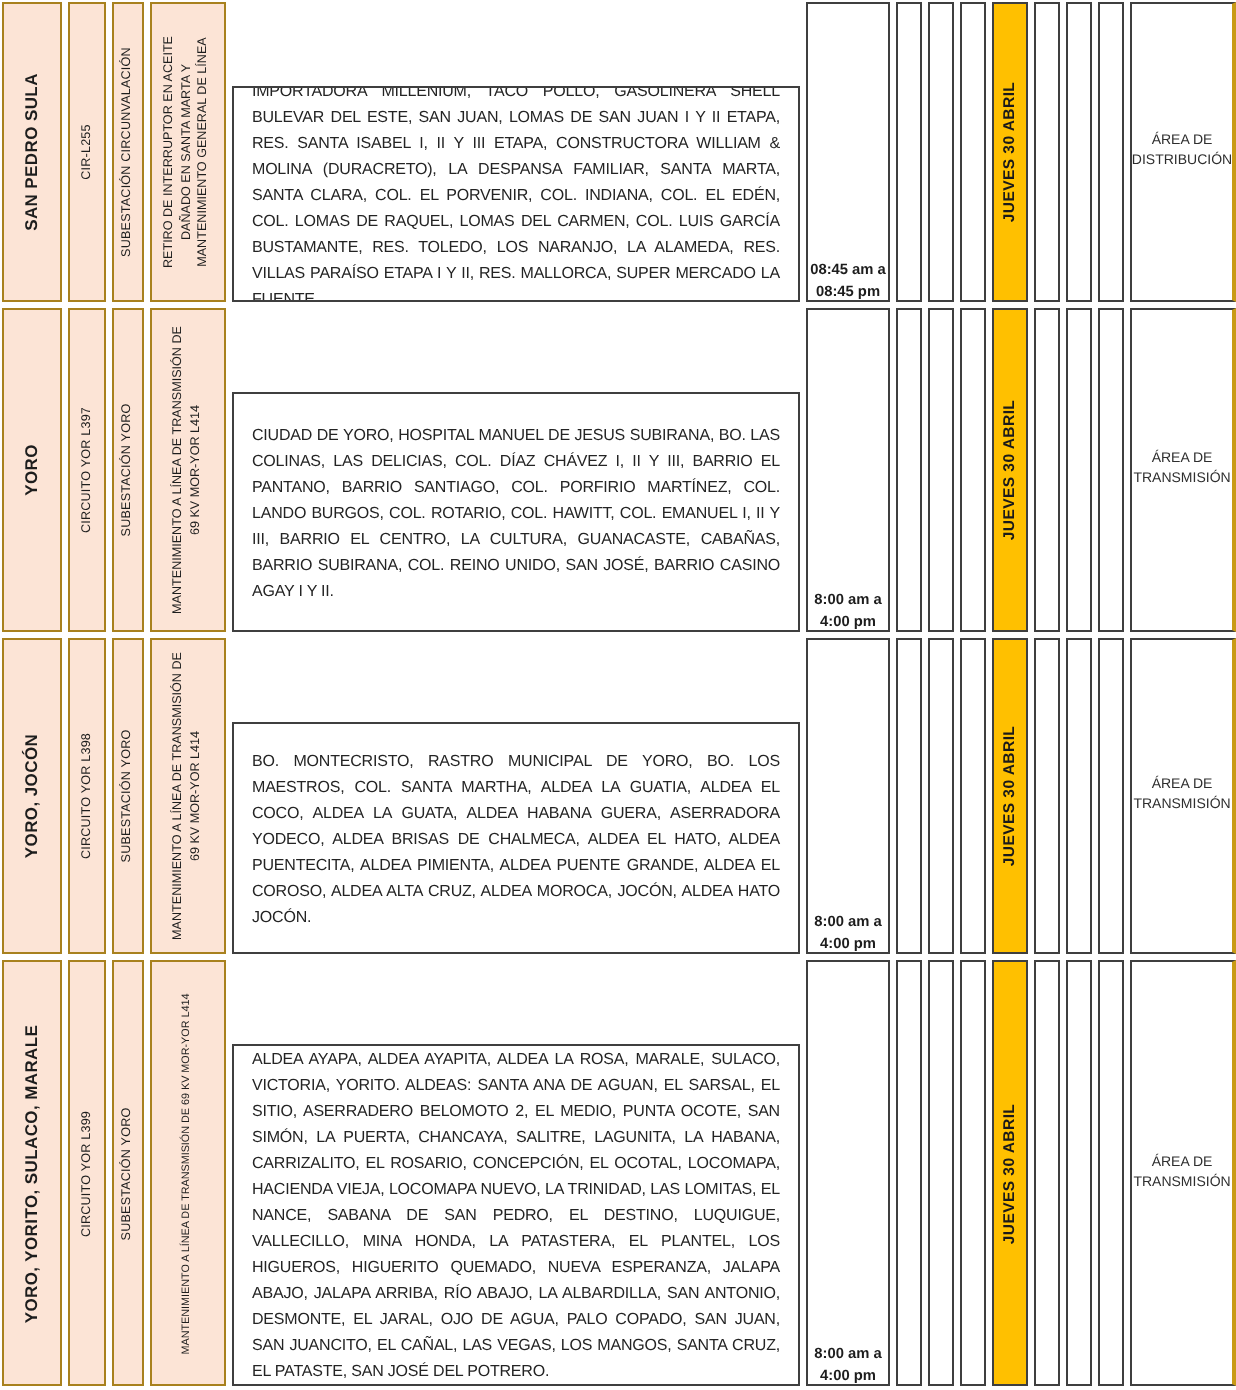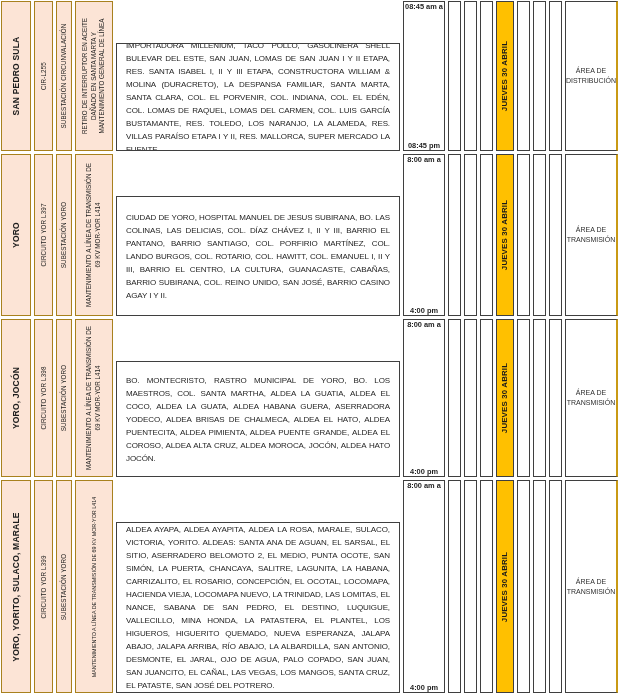--- a/index.html
+++ b/index.html
@@ -33,21 +33,21 @@
   .work-col .vtext { font-size: 6.3px; line-height: 8.6px; }
   .work-col .vtext.xs { font-size: 5.4px; }
 
   .desc-col { width: 284px; display: flex; align-items: center; margin-top: 42px; }
   .desc-col p {
     width: 100%; padding: 0 9px;
     font-size: 8px; line-height: 13px; letter-spacing: -0.1px;
     text-align: justify; text-justify: inter-word;
     color: #242424;
   }
-  .time-col { width: 42px; display: flex; flex-direction: column; justify-content: space-between; gap: 2px;
+  .time-col { width: 42px; display: flex; flex-direction: column; justify-content: flex-end; gap: 2px;
               text-align: center; font-weight: bold; font-size: 7.4px; }
   .ecol { width: 13px; }
   .day-col { width: 18px; }
   .day-col .vtext { font-weight: bold; font-size: 7.8px; letter-spacing: .2px; color: #1a1a1a; }
   .area-col { flex: 1 1 auto; min-width: 0; display: flex; align-items: center; justify-content: center;
               text-align: center; font-size: 7px; line-height: 10px; color: #2e2e2e; padding: 0 6px;
               border-right: 2.5px solid #c99a15; }
 </style>
 </head>
 <body>

